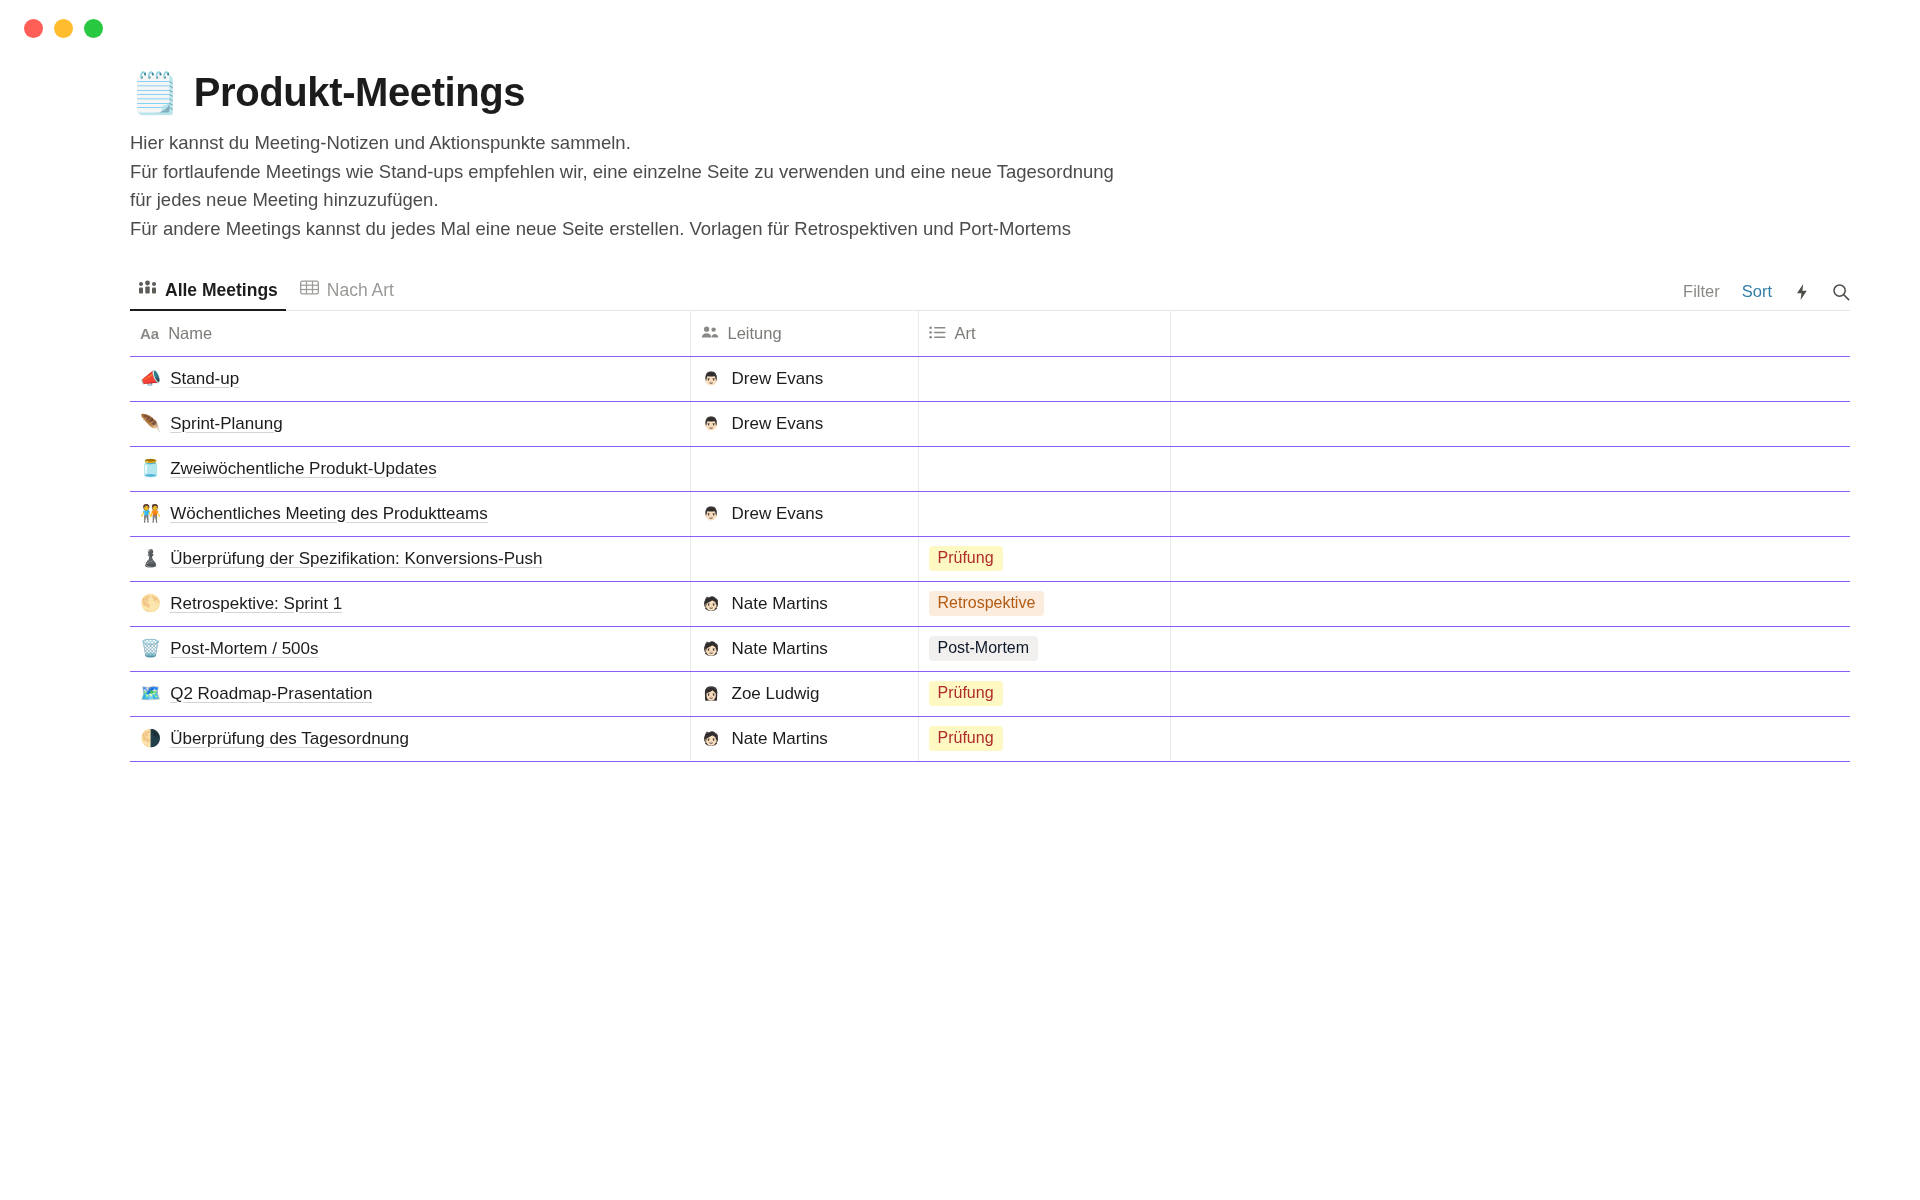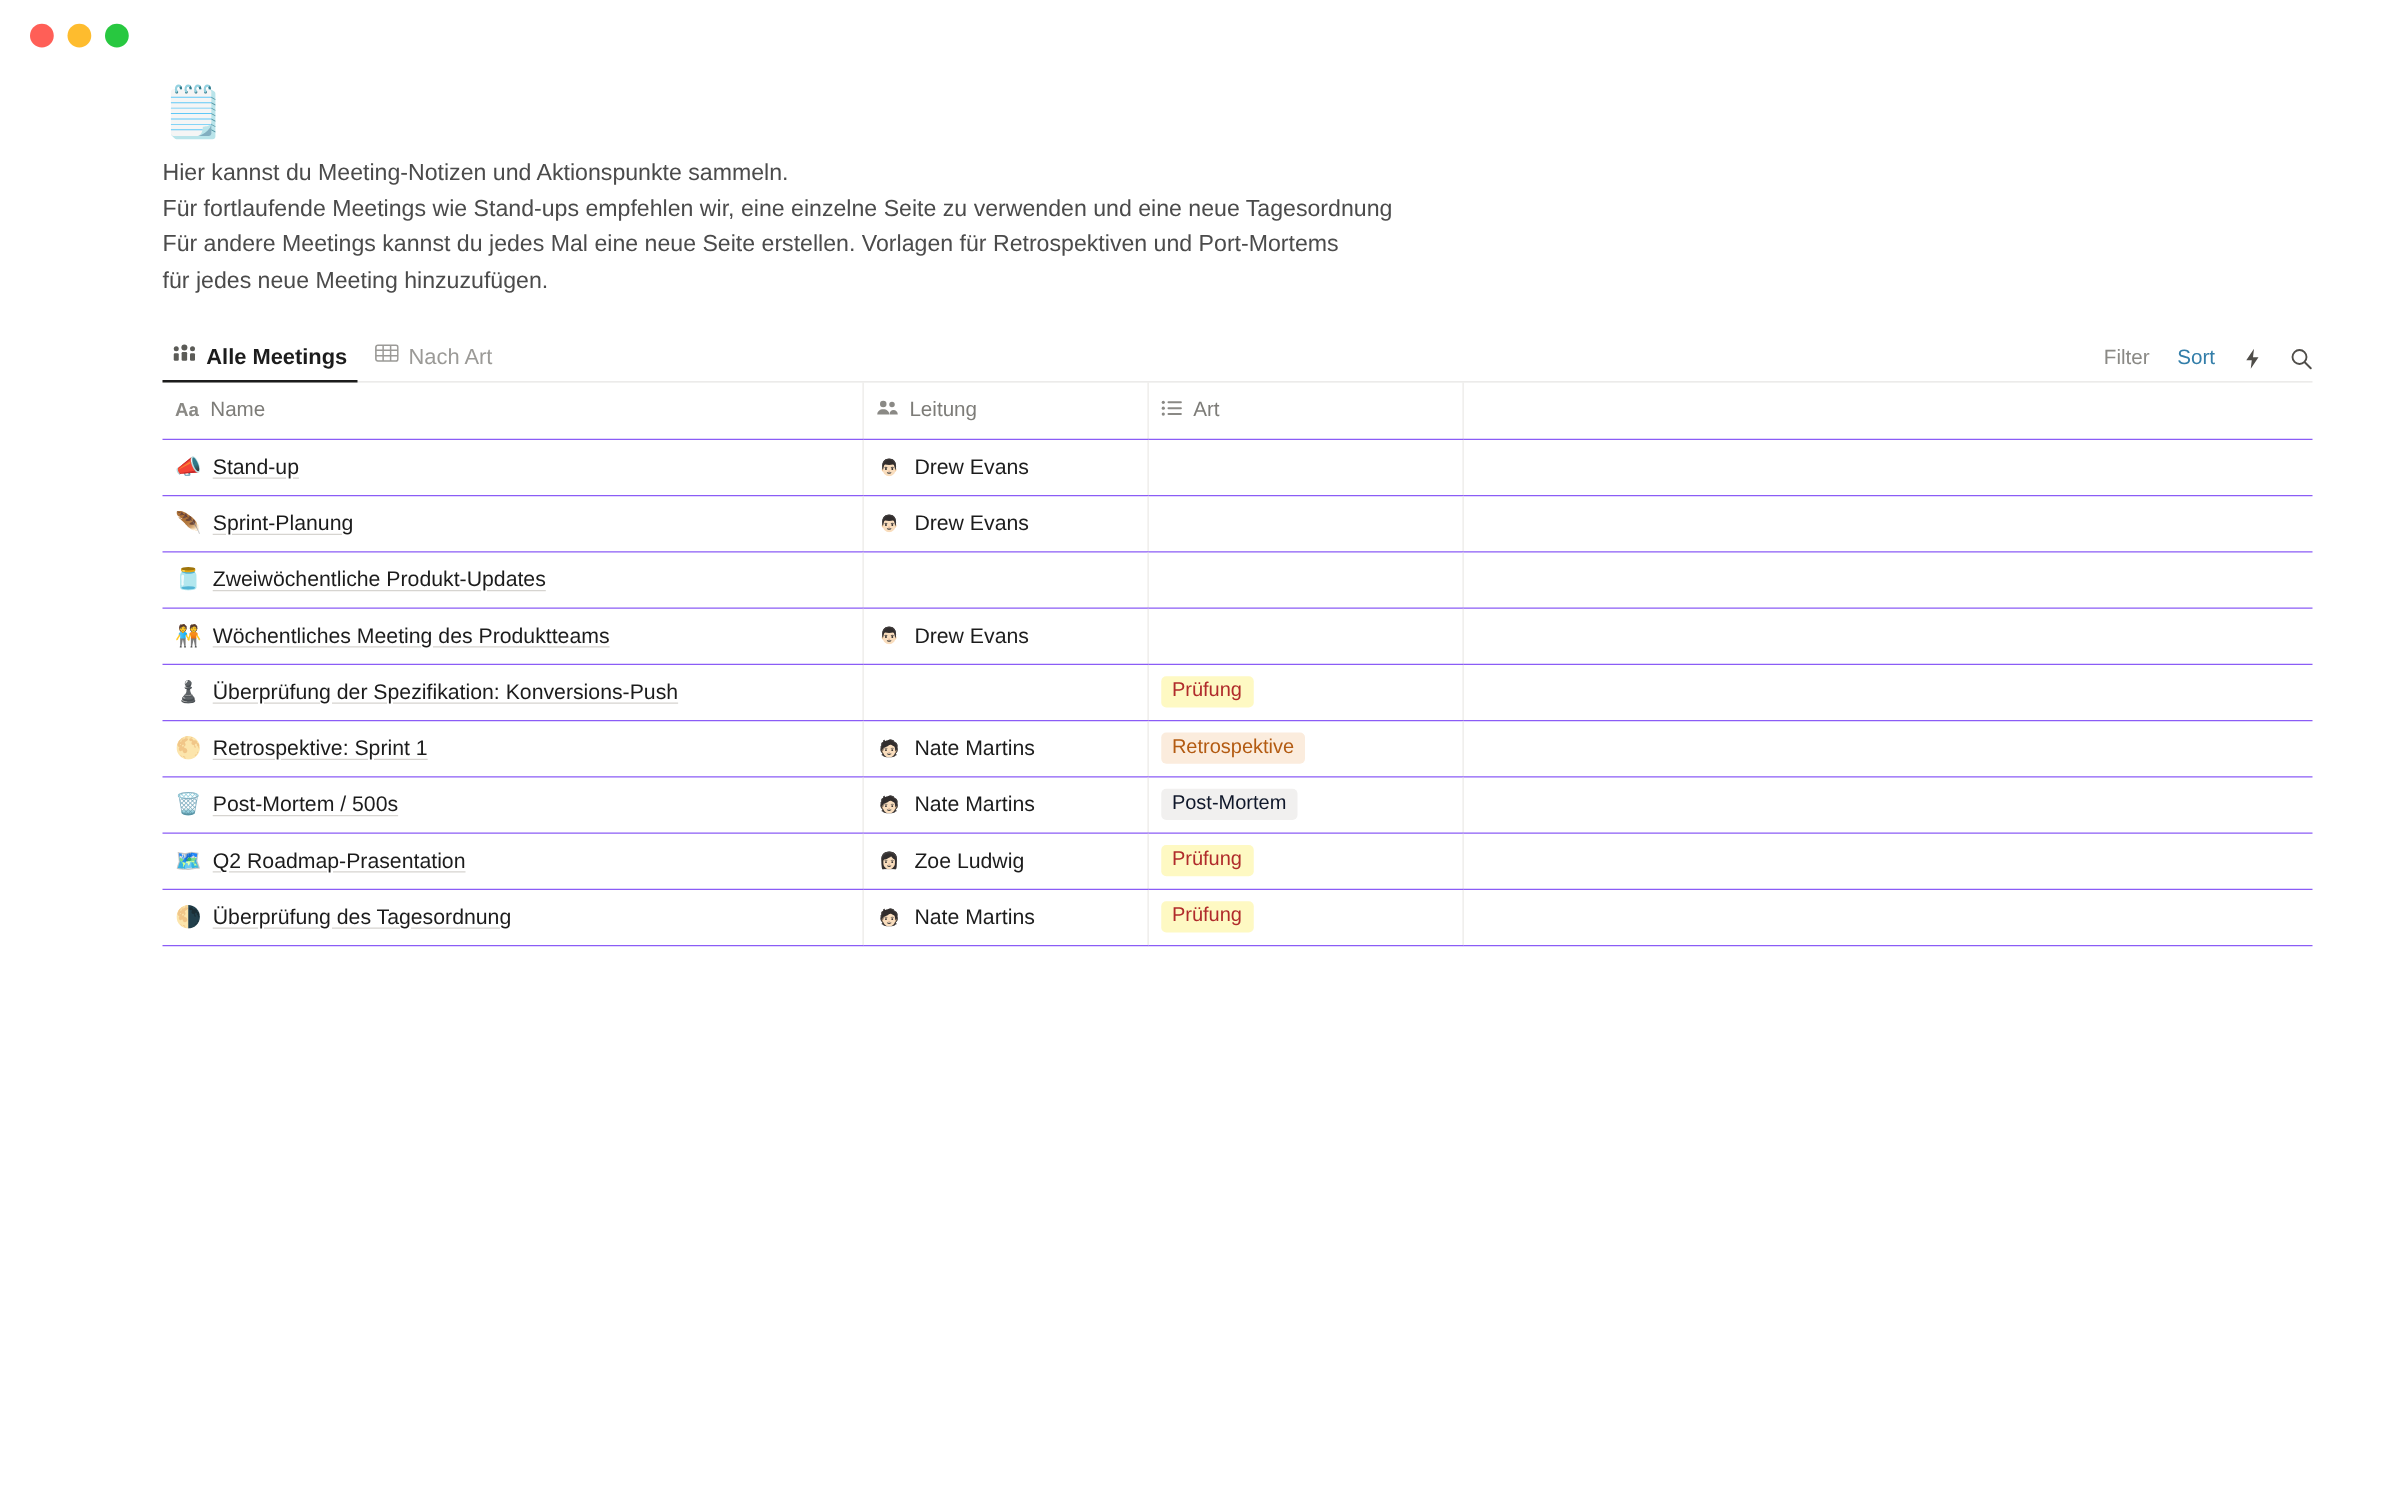--- a/index.html
+++ b/index.html
@@ -160,27 +160,28 @@
   <div class="titlebar">
     <span class="dot red"></span>
     <span class="dot yellow"></span>
     <span class="dot green"></span>
   </div>
 
   <div class="content">
 
     <div class="page-header">
       <span class="page-emoji">🗒️</span>
+      <span class="page-title">Produkt-Meetings</span>
     </div>
 
     <div class="page-desc">
       <div>Hier kannst du Meeting-Notizen und Aktionspunkte sammeln.</div>
       <div>Für fortlaufende Meetings wie Stand-ups empfehlen wir, eine einzelne Seite zu verwenden und eine neue Tagesordnung</div>
+      <div>für jedes neue Meeting hinzuzufügen.</div>
       <div>Für andere Meetings kannst du jedes Mal eine neue Seite erstellen. Vorlagen für Retrospektiven und Port-Mortems</div>
-      <div>für jedes neue Meeting hinzuzufügen.</div>
     </div>
 
     <div class="viewbar">
       <div class="views">
 
         <div class="view-tab active">
           <span class="view-icon">
             <svg width="19" height="15" viewBox="0 0 19 15" fill="none">
               <circle cx="3" cy="4" r="2" fill="#5b5b57"></circle>
               <circle cx="9.5" cy="3" r="2.4" fill="#5b5b57"></circle>

